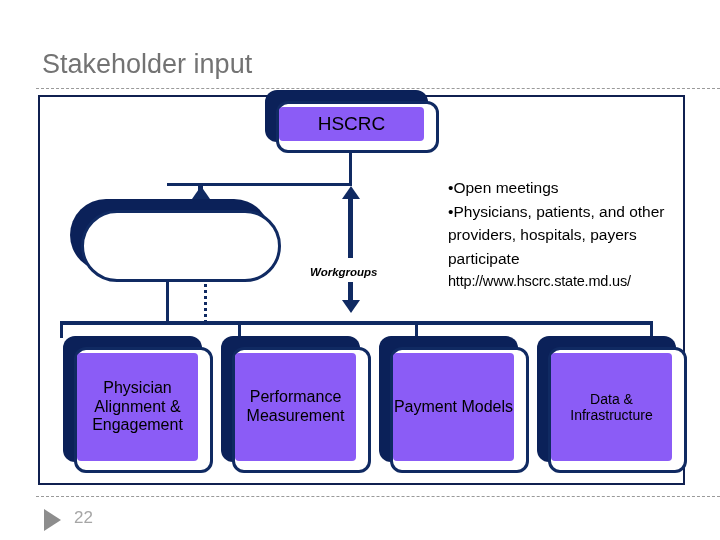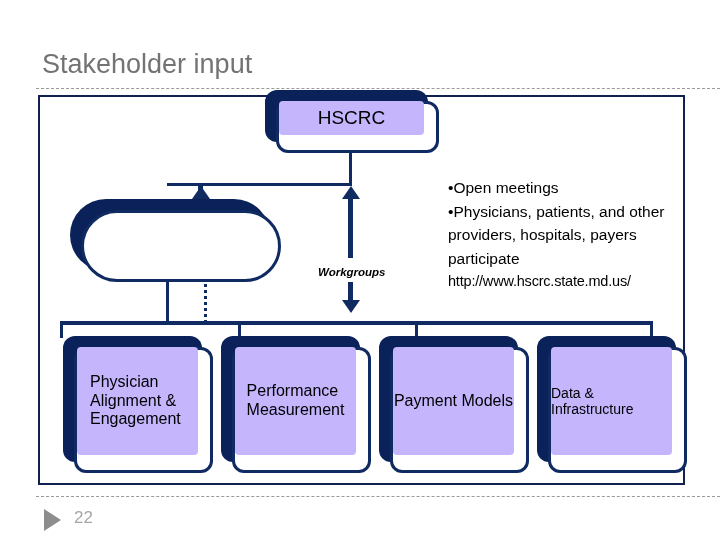--- a/index.html
+++ b/index.html
@@ -71,29 +71,29 @@
     width: 100%;
     height: 100%;
     border: 3px solid #102a62;
     border-radius: 12px;
     background: #ffffff;
     box-sizing: border-box;
   }
   .node .face {
     position: absolute;
     left: 14px;
-    top: 11px;
+    top: 17px;
     width: calc(100% - 18px);
     height: calc(100% - 18px);
-    background: #c4b5fd;
+    background: #8b5cf6;
     border-radius: 4px;
     display: flex;
     align-items: center;
     justify-content: center;
-    text-align: left;
+    text-align: center;
     box-sizing: border-box;
     color: #000000;
     line-height: 1.17;
     overflow: hidden;
   }
   
   .node.pill .shadow { border-radius: 36px; }
   .node.pill .outline { border-radius: 40px; }
   .node.pill .face { border-radius: 34px; }
 
@@ -224,21 +224,21 @@
 
 <div id="drop-advisory" class="conn"></div>
 <div id="drop-dotted" class="conn-dotted"></div>
 
 <div id="bus-lower" class="conn"></div>
 <div id="drop-leaf-1" class="conn drop-leaf"></div>
 <div id="drop-leaf-2" class="conn drop-leaf"></div>
 <div id="drop-leaf-3" class="conn drop-leaf"></div>
 <div id="drop-leaf-4" class="conn drop-leaf"></div>
 
-<div style="position:absolute;left:318px;top:266px;font-size:11.5px;font-weight:bold;font-style:italic;color:#000;white-space:nowrap;">Workgroups</div>
+<div style="position:absolute;left:310px;top:266px;font-size:11.5px;font-weight:bold;font-style:italic;color:#000;white-space:nowrap;">Workgroups</div>
 
 <div id="node-hscrc" class="node">
   <div class="shadow"></div>
   <div class="outline"></div>
   <div class="face">HSCRC</div>
 </div>
 
 <div id="node-advisory" class="node pill">
   <div class="shadow"></div>
   <div class="outline"></div>

